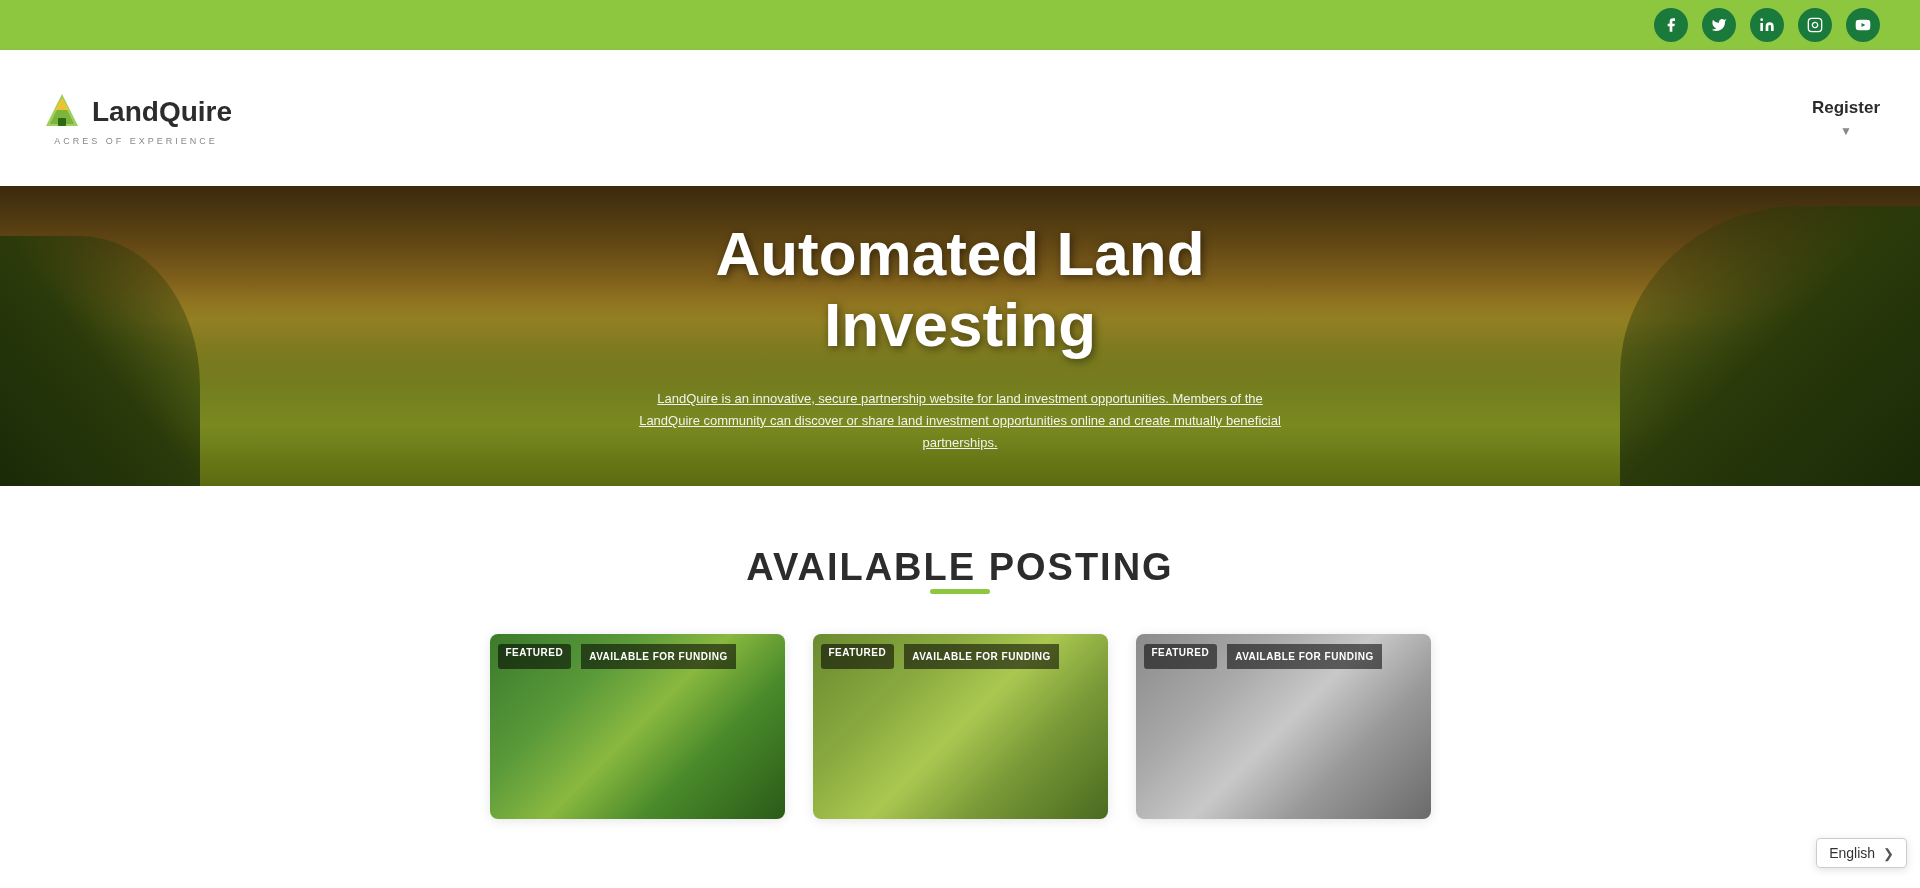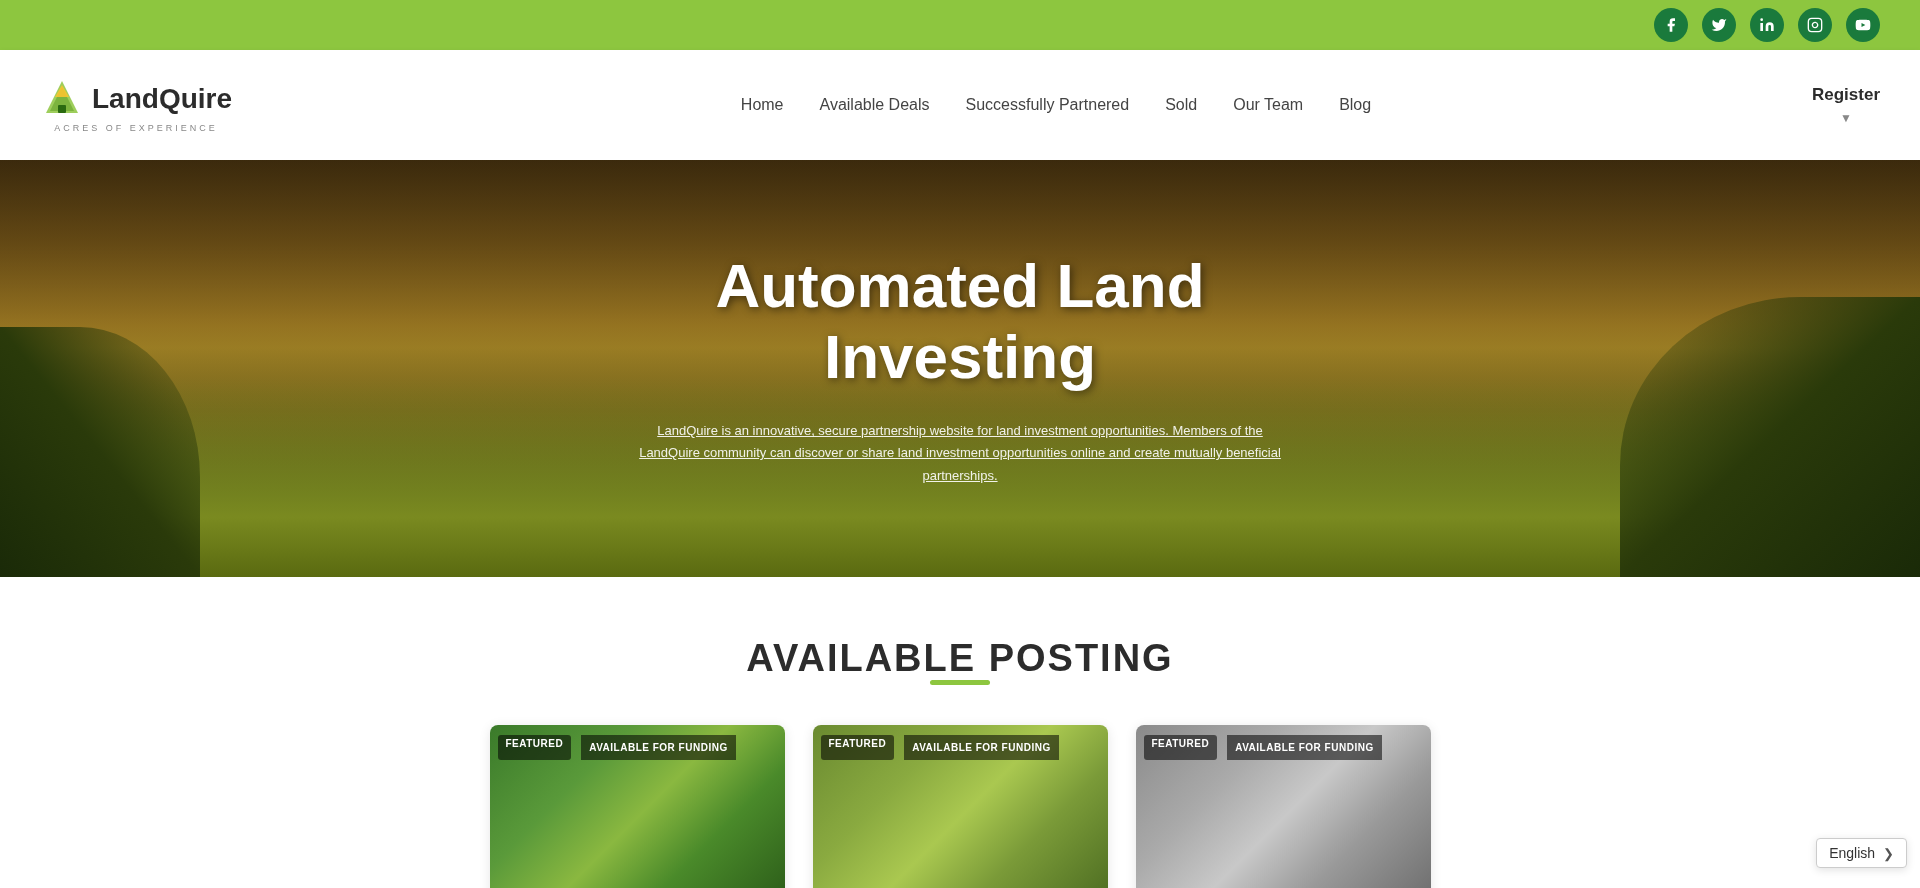--- a/index.html
+++ b/index.html
@@ -24,21 +24,21 @@
       align-items: center;
       justify-content: center;
       color: #fff;
       font-size: 16px;
       cursor: pointer;
     }
 
     
     .navbar {
       background: #fff;
-      height: 110px;
+      height: 136px;
       display: flex;
       align-items: center;
       padding: 0 40px;
       box-shadow: 0 2px 6px rgba(0,0,0,0.08);
       position: relative;
     }
     .logo-area {
       display: flex;
       flex-direction: column;
       align-items: center;
@@ -89,21 +89,21 @@
       display: flex;
       align-items: center;
       gap: 6px;
       flex-direction: column;
     }
     .register-btn .chevron { font-size: 12px; color: #888; }
 
     
     .hero {
       width: 100%;
-      height: 417px;
+      height: 300px;
       position: relative;
       display: flex;
       align-items: center;
       justify-content: center;
       overflow: hidden;
     }
     .hero-bg {
       position: absolute;
       inset: 0;
       background: linear-gradient(
@@ -315,28 +315,20 @@
         <polygon points="22,4 38,36 6,36" fill="#8dc63f" opacity="0.85"></polygon>
         <polygon points="22,10 34,34 10,34" fill="#5a9a20" opacity="0.5"></polygon>
         <rect x="18" y="28" width="8" height="8" fill="#2a6a10" rx="1"></rect>
         <polygon points="15,20 22,8 29,20" fill="#f7c430" opacity="0.9"></polygon>
       </svg>
       <span>LandQuire</span>
     </div>
     <div class="logo-subtitle">ACRES OF EXPERIENCE</div>
   </div>
 
-  <ul class="nav-links">
-    <li><a>Home</a></li>
-    <li><a>Available Deals</a></li>
-    <li><a>Successfully Partnered</a></li>
-    <li><a>Sold</a></li>
-    <li><a>Our Team</a></li>
-    <li><a>Blog</a></li>
-  </ul>
 
   <button class="register-btn">
     <span>Register</span>
     <span class="chevron">▼</span>
   </button>
 </nav>
 
 <section class="hero">
   <div class="hero-bg"></div>
   <div class="hero-landscape"></div>

